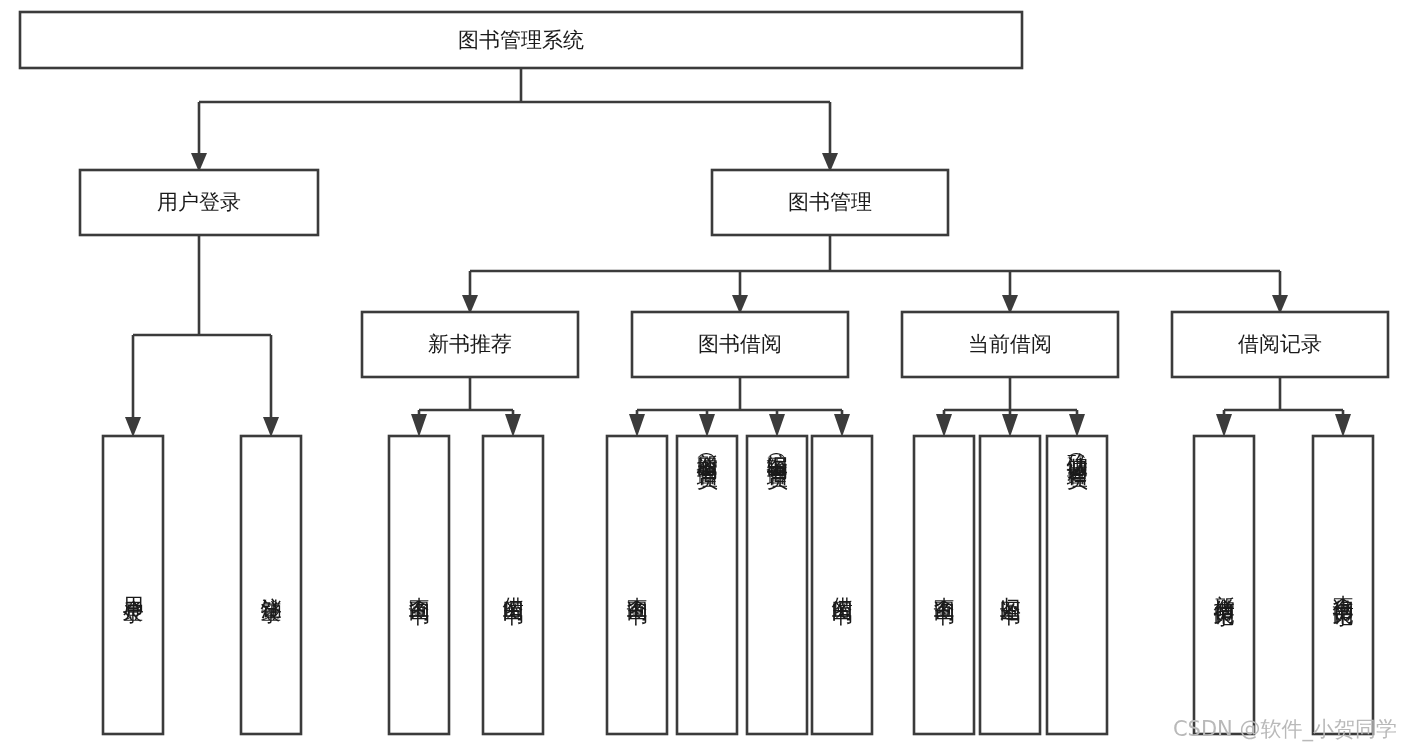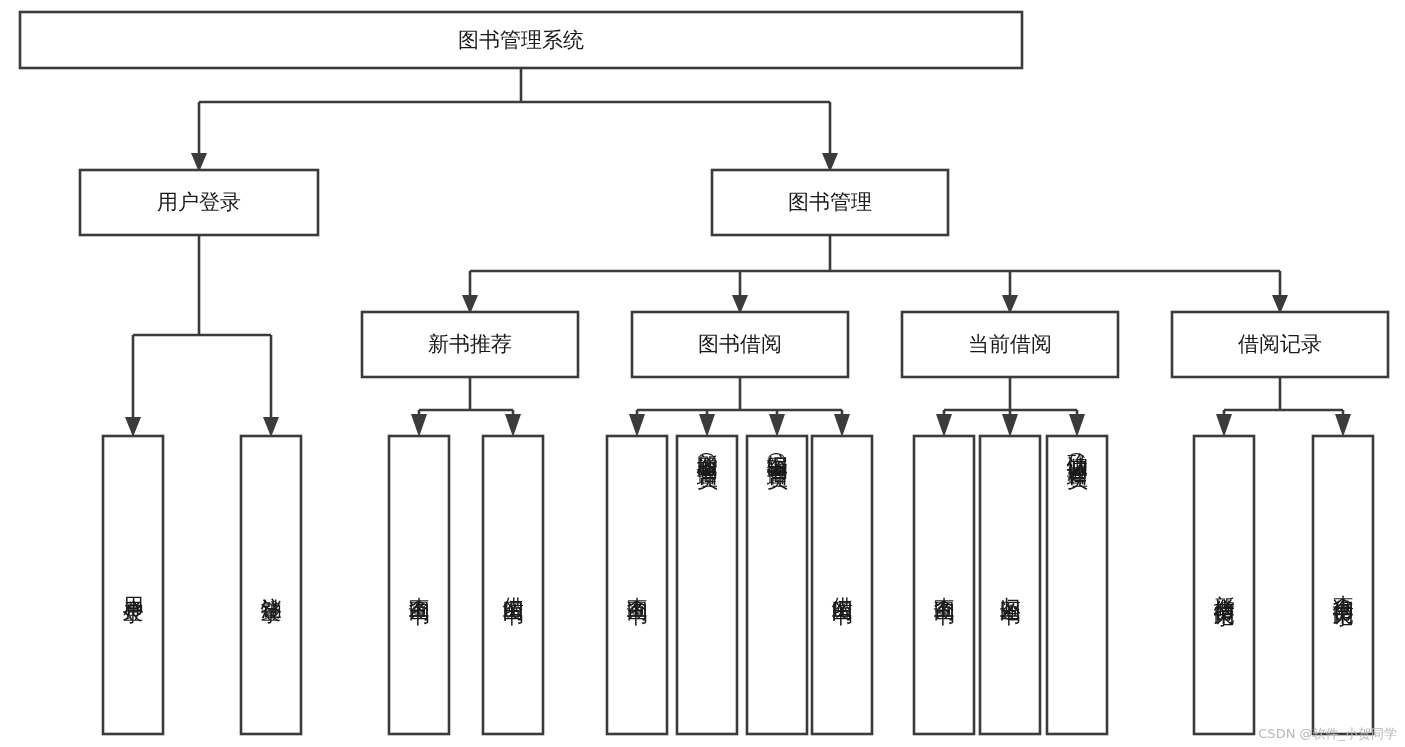--- a/index.html
+++ b/index.html
@@ -66,21 +66,21 @@
     letter-spacing: 2.5px;
     color: #1a1a1a;
     white-space: nowrap;
     text-align: center;
   }
   .watermark {
     position: absolute;
     right: 8px;
     bottom: 4px;
     font-family: "DejaVu Sans", "Liberation Sans", sans-serif;
-    font-size: 13px;
+    font-size: 21px;
     color: #b9b9b9;
     white-space: nowrap;
     user-select: none;
   }
 </style>
 </head>
 <body>
 
 <div id="diagram-root">
 

